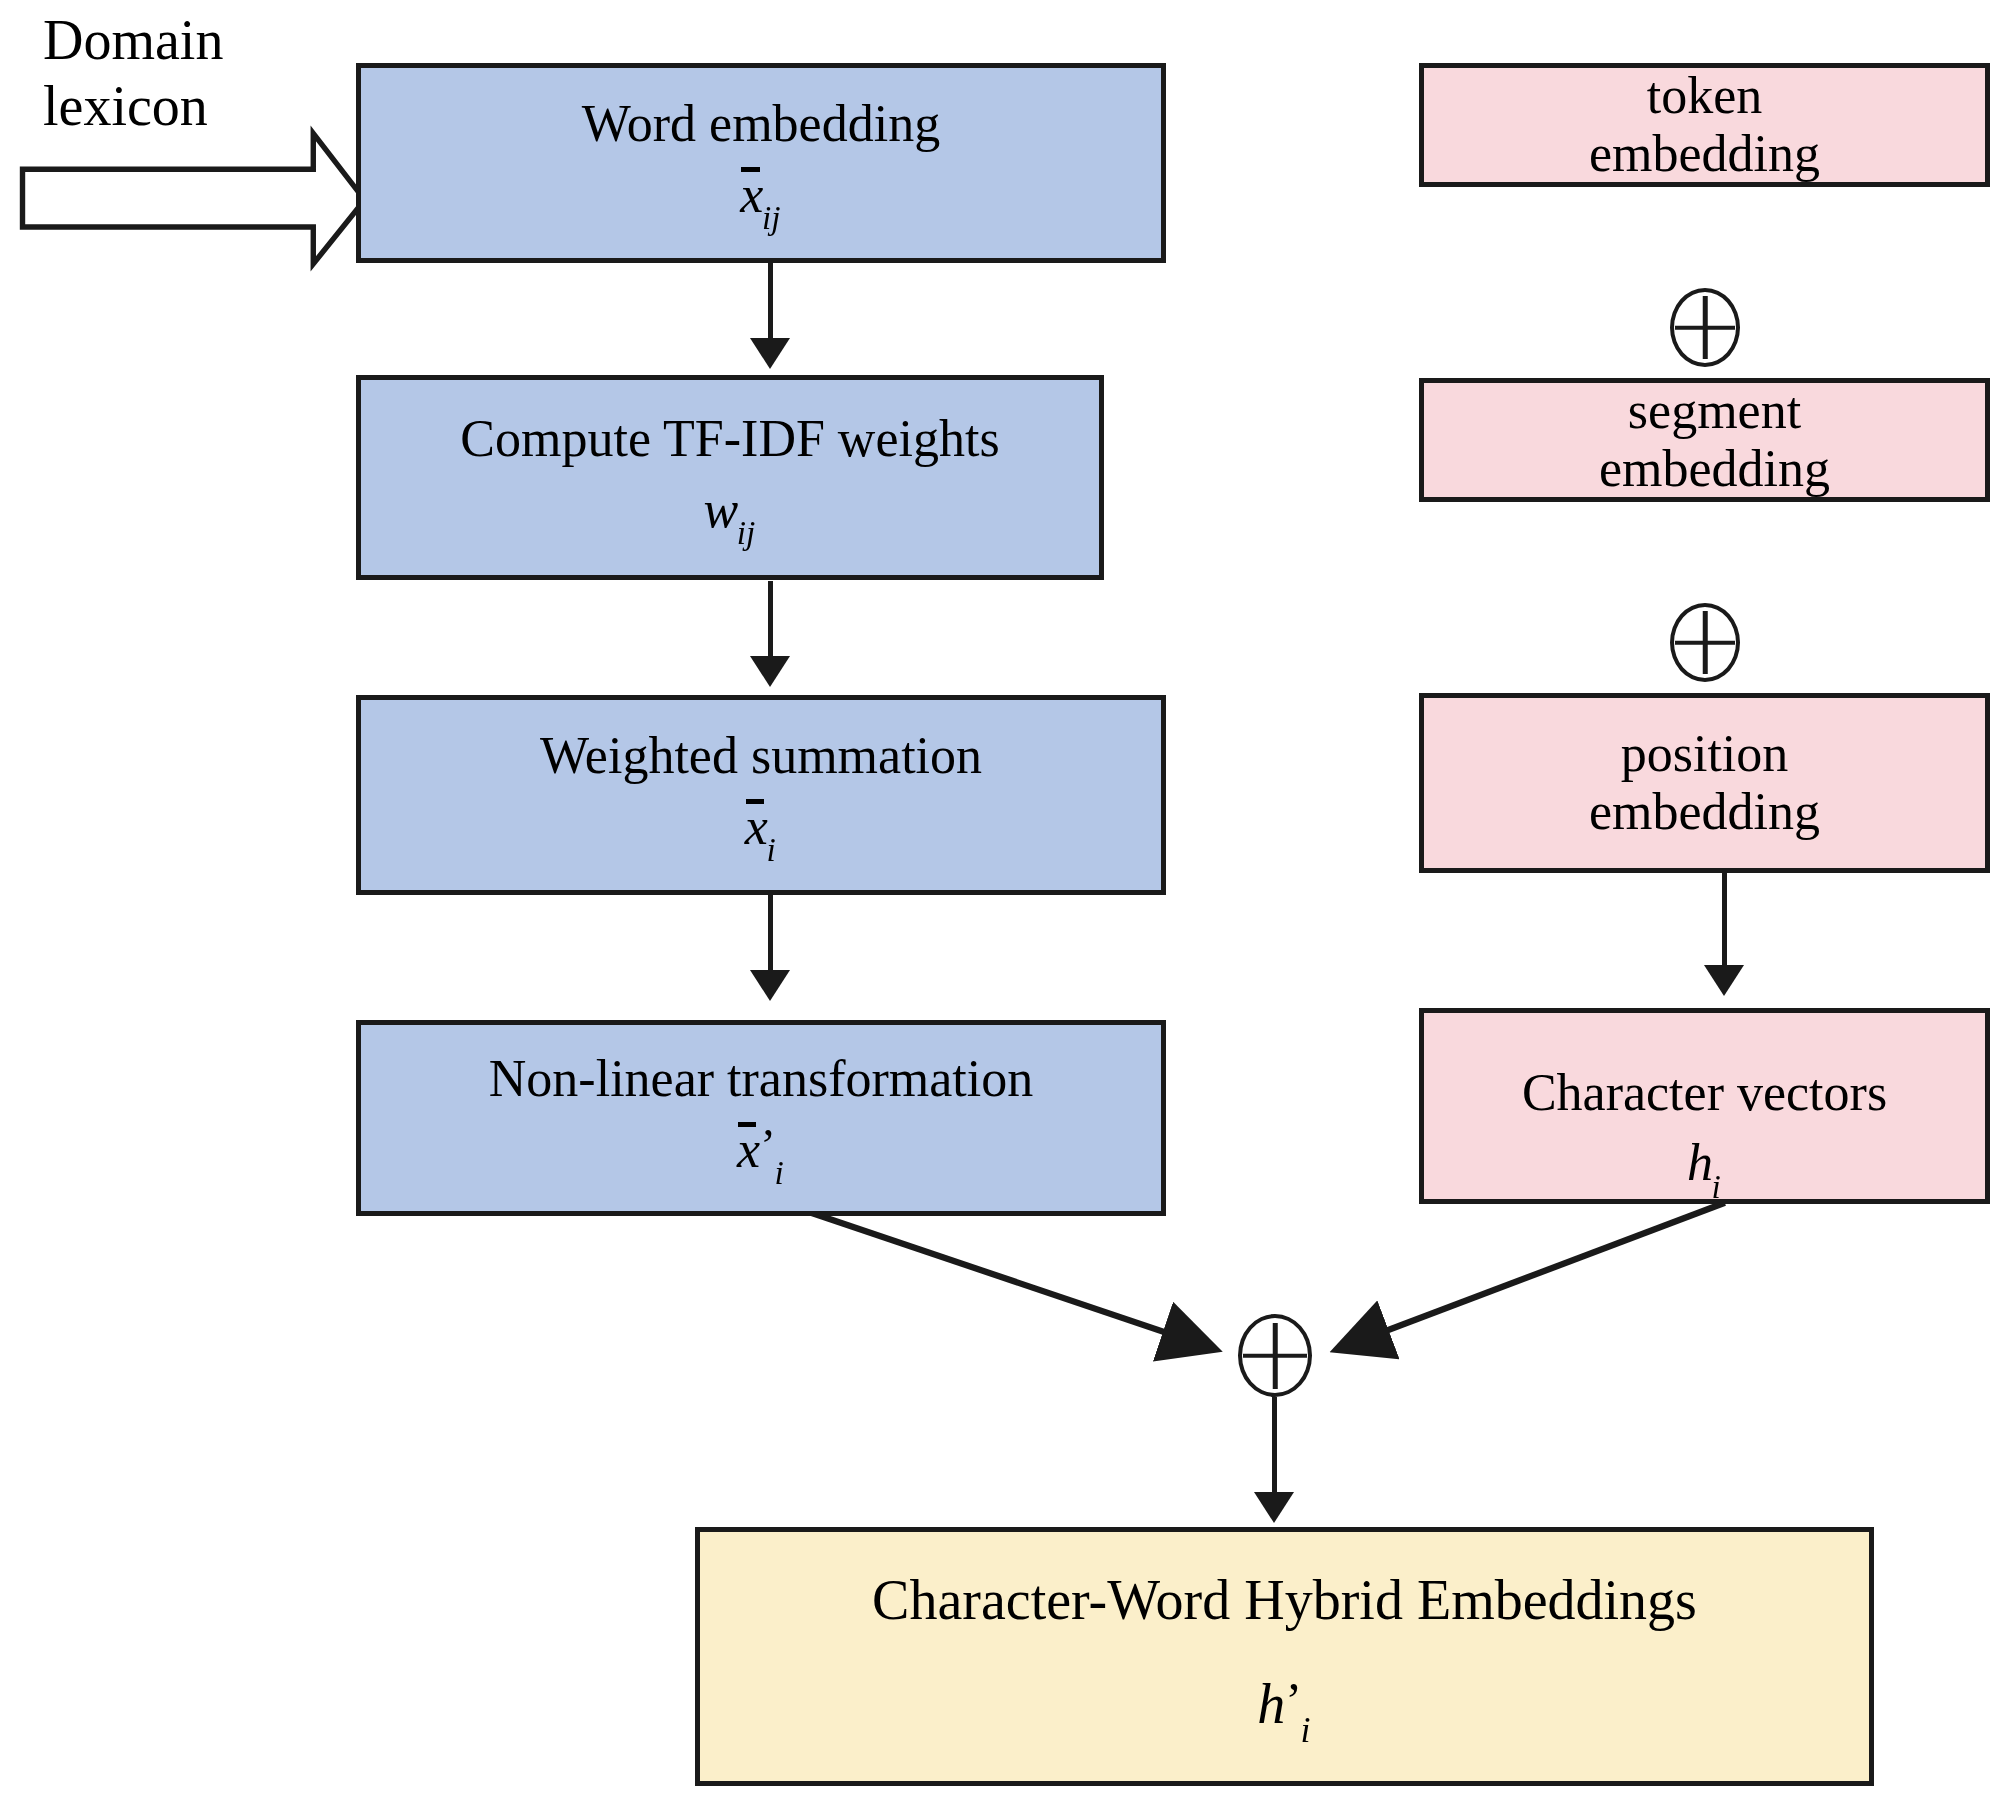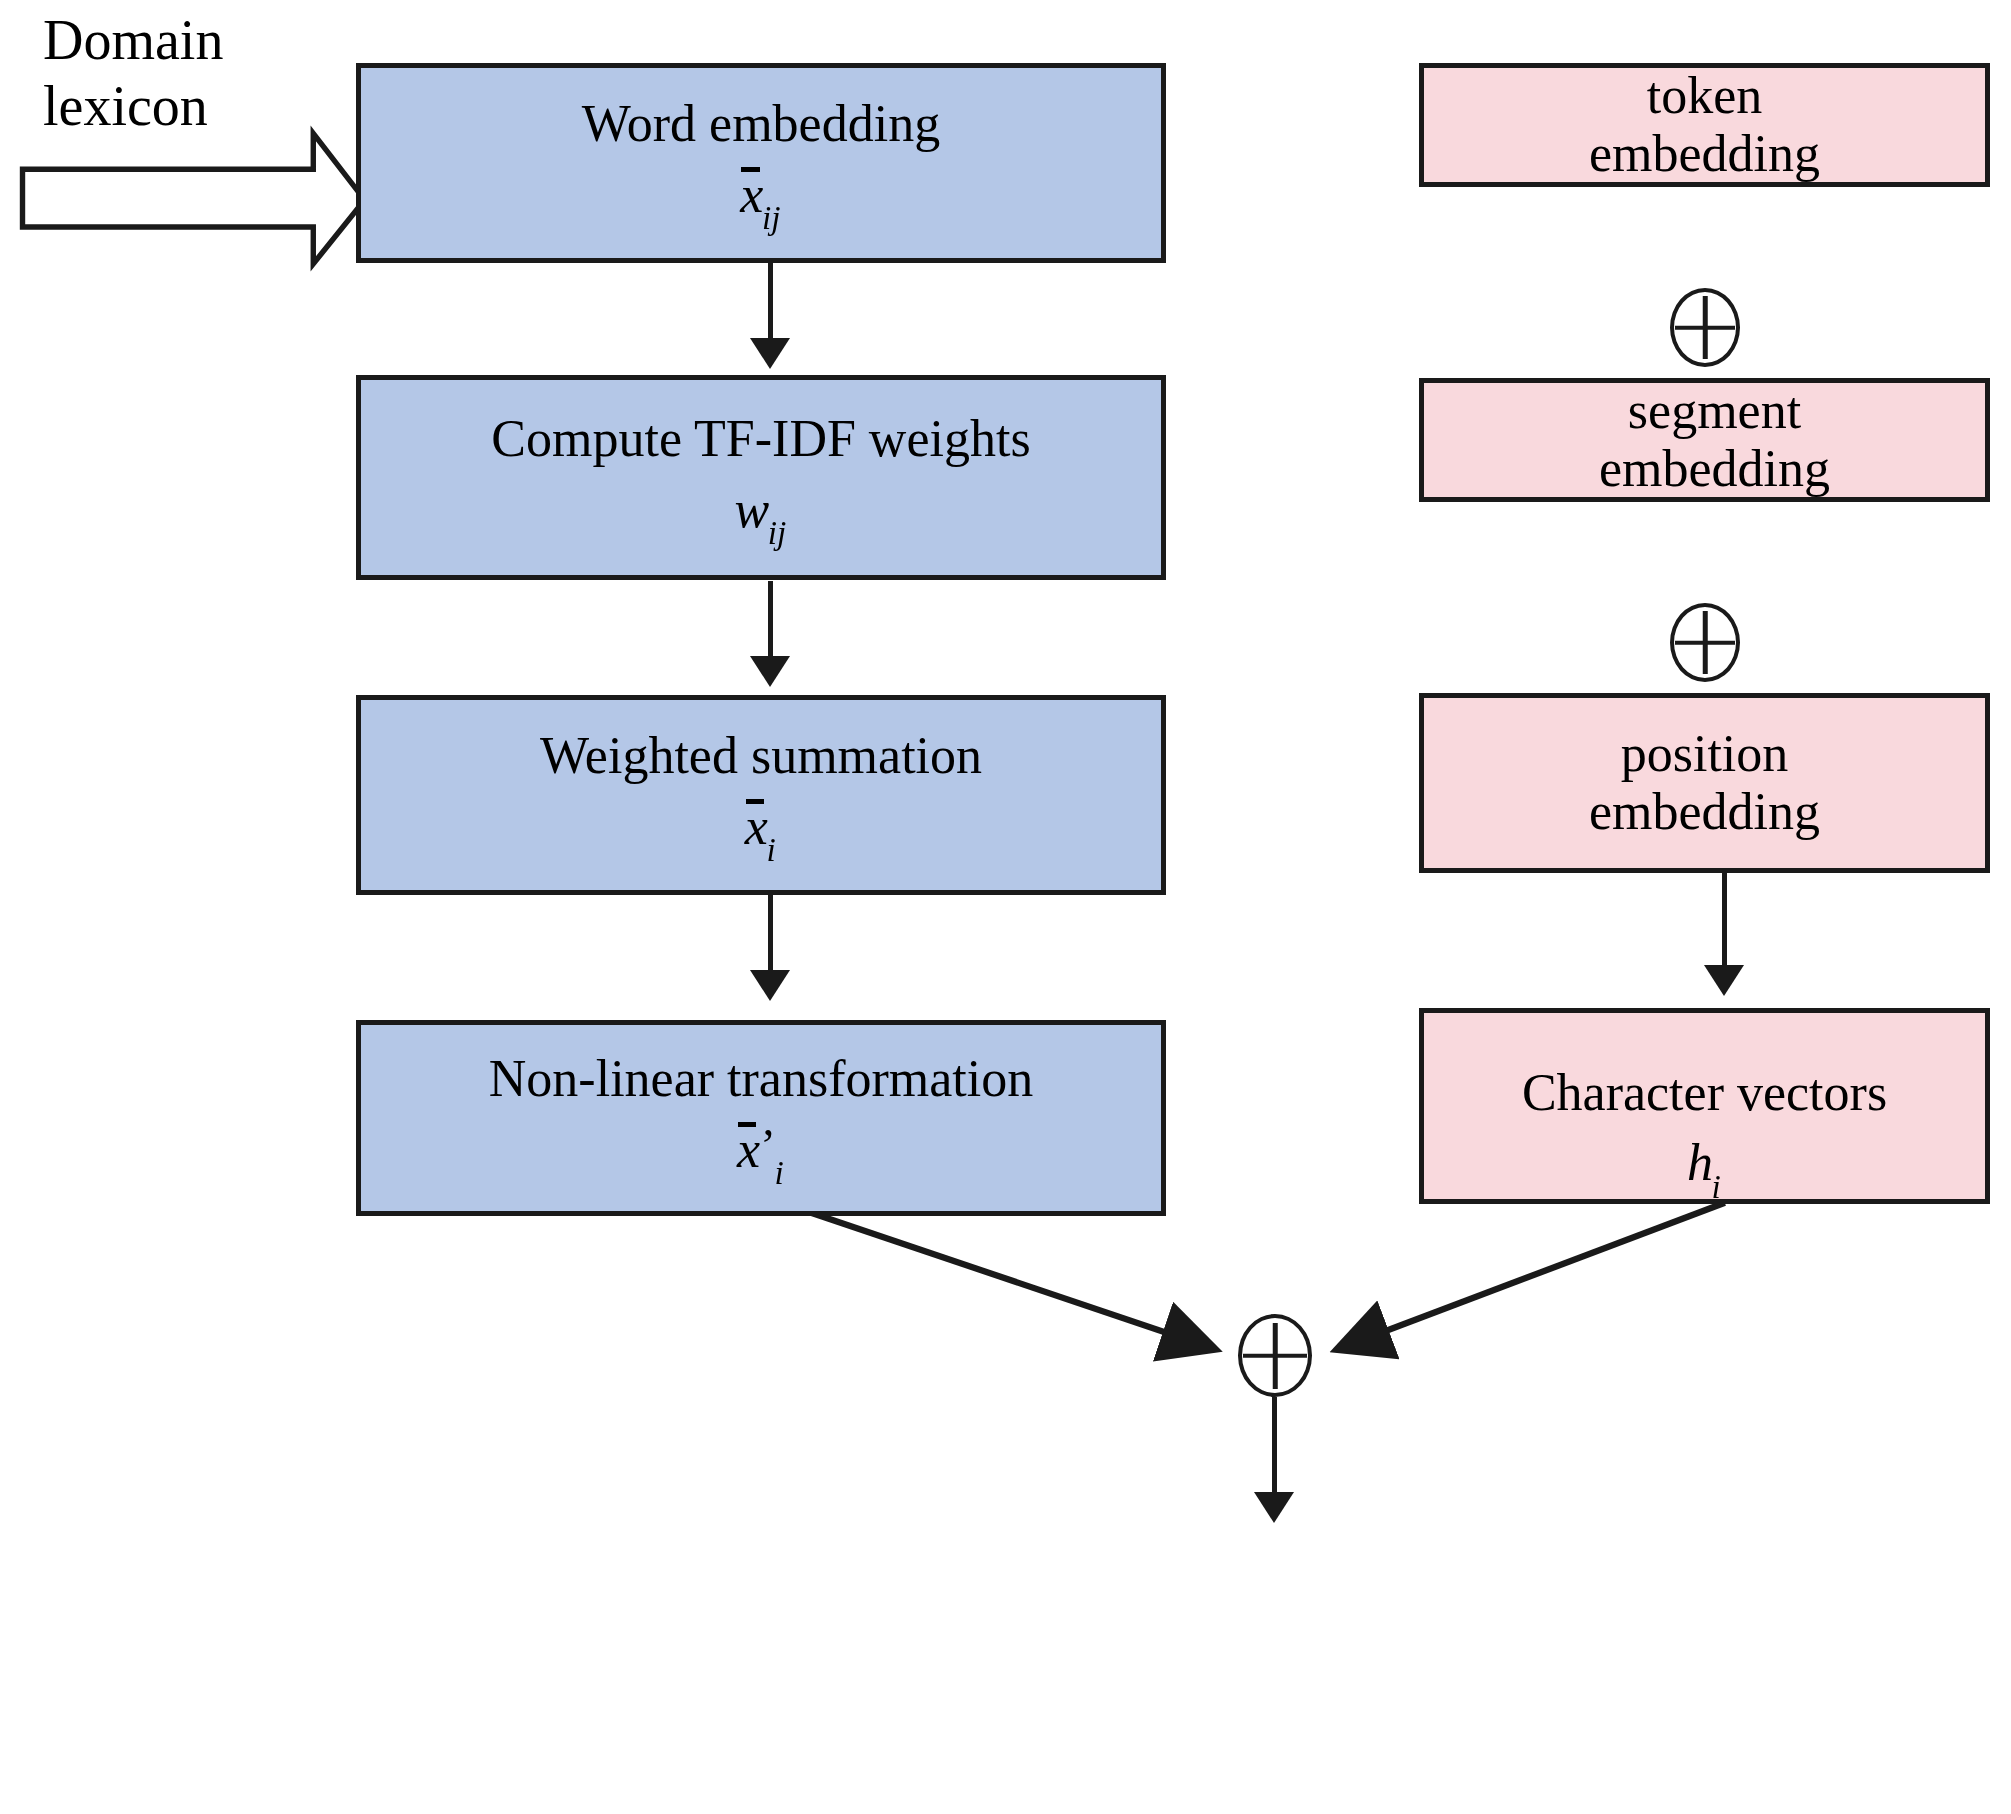--- a/index.html
+++ b/index.html
@@ -154,21 +154,21 @@
   <div class="node blue" style="left:356px; top:63px; width:810px; height:200px;">
     <div class="title">Word embedding</div>
     <div class="sym">
       <span class="ov"><i>x</i></span><span class="sub">ij</span>
     </div>
   </div>
 
   <div class="vline" style="left:768px; top:263px; height:81px;"></div>
   <div class="arrowhead-down" style="left:750px; top:338px;"></div>
 
-  <div class="node blue" style="left:356px; top:375px; width:810px; height:205px;">
+  <div class="node blue" style="left:356px; top:375px; width:748px; height:205px;">
     <div class="title">Compute TF-IDF weights</div>
     <div class="sym">
       <i>w</i><span class="sub">ij</span>
     </div>
   </div>
 
   <div class="vline" style="left:768px; top:581px; height:81px;"></div>
   <div class="arrowhead-down" style="left:750px; top:656px;"></div>
 
   <div class="node blue" style="left:356px; top:695px; width:810px; height:200px;">
@@ -215,15 +215,21 @@
     <div class="sym">
       <i>h</i><span class="sub">i</span>
     </div>
   </div>
 
   <div class="oplus" style="left:1238px; top:1314px; width:74px; height:83px;"></div>
 
   <div class="vline" style="left:1272px; top:1397px; height:99px;"></div>
   <div class="arrowhead-down" style="left:1254px; top:1492px;"></div>
 
+  <div class="node yellow" style="left:695px; top:1527px; width:1179px; height:259px;">
+    <div class="title" style="font-size:56px">Character-Word Hybrid Embeddings</div>
+    <div class="sym" style="margin-top:41px; font-size:56px">
+      <i>h</i><span class="prime">’</span><span class="sub">i</span>
+    </div>
+  </div>
 
 </div>
 
 
 </body></html>

